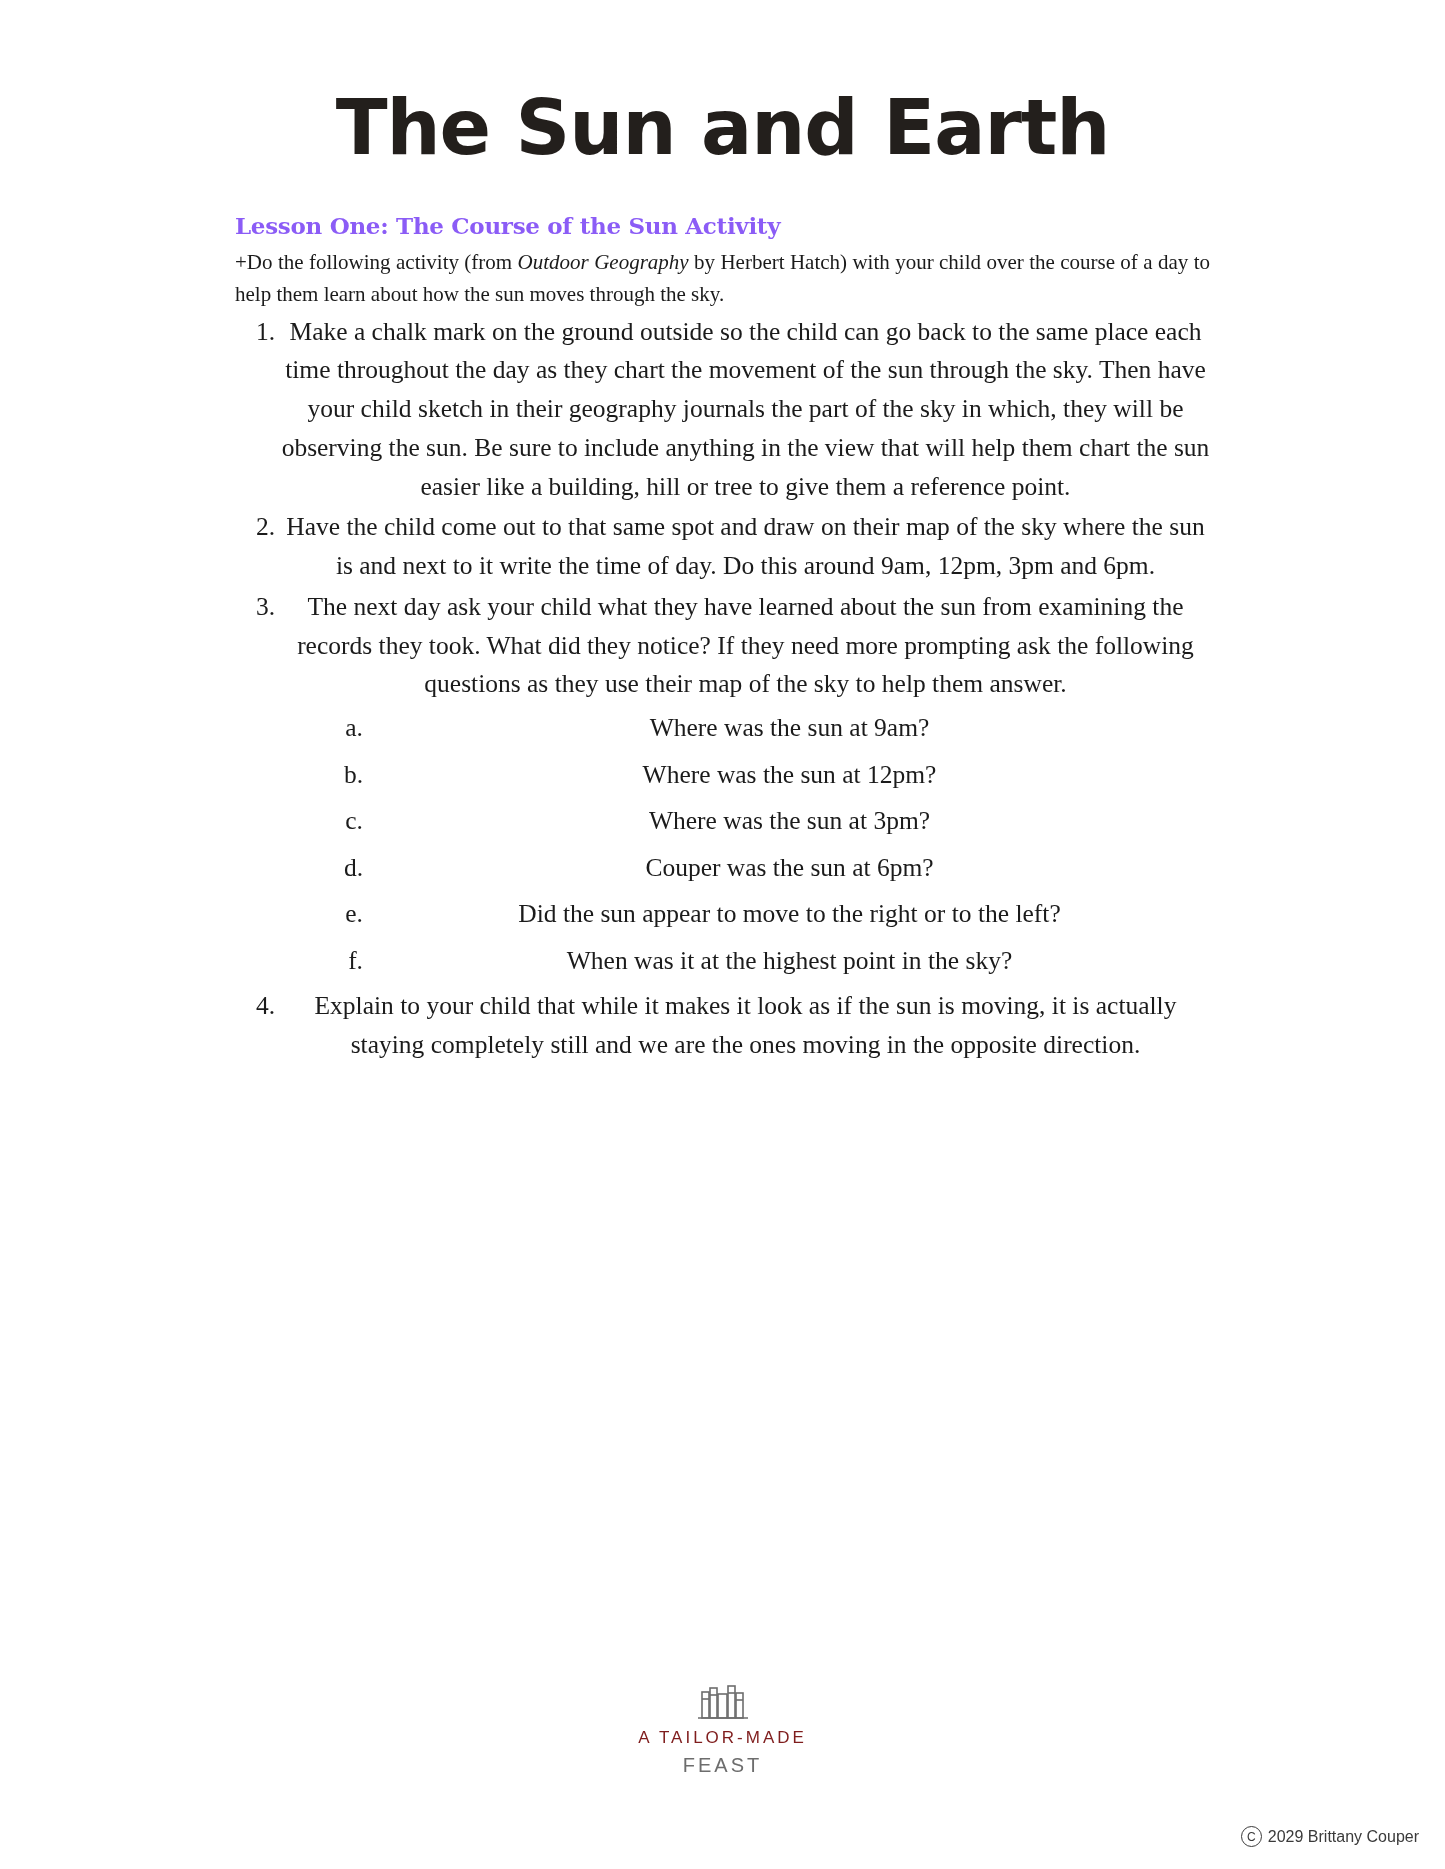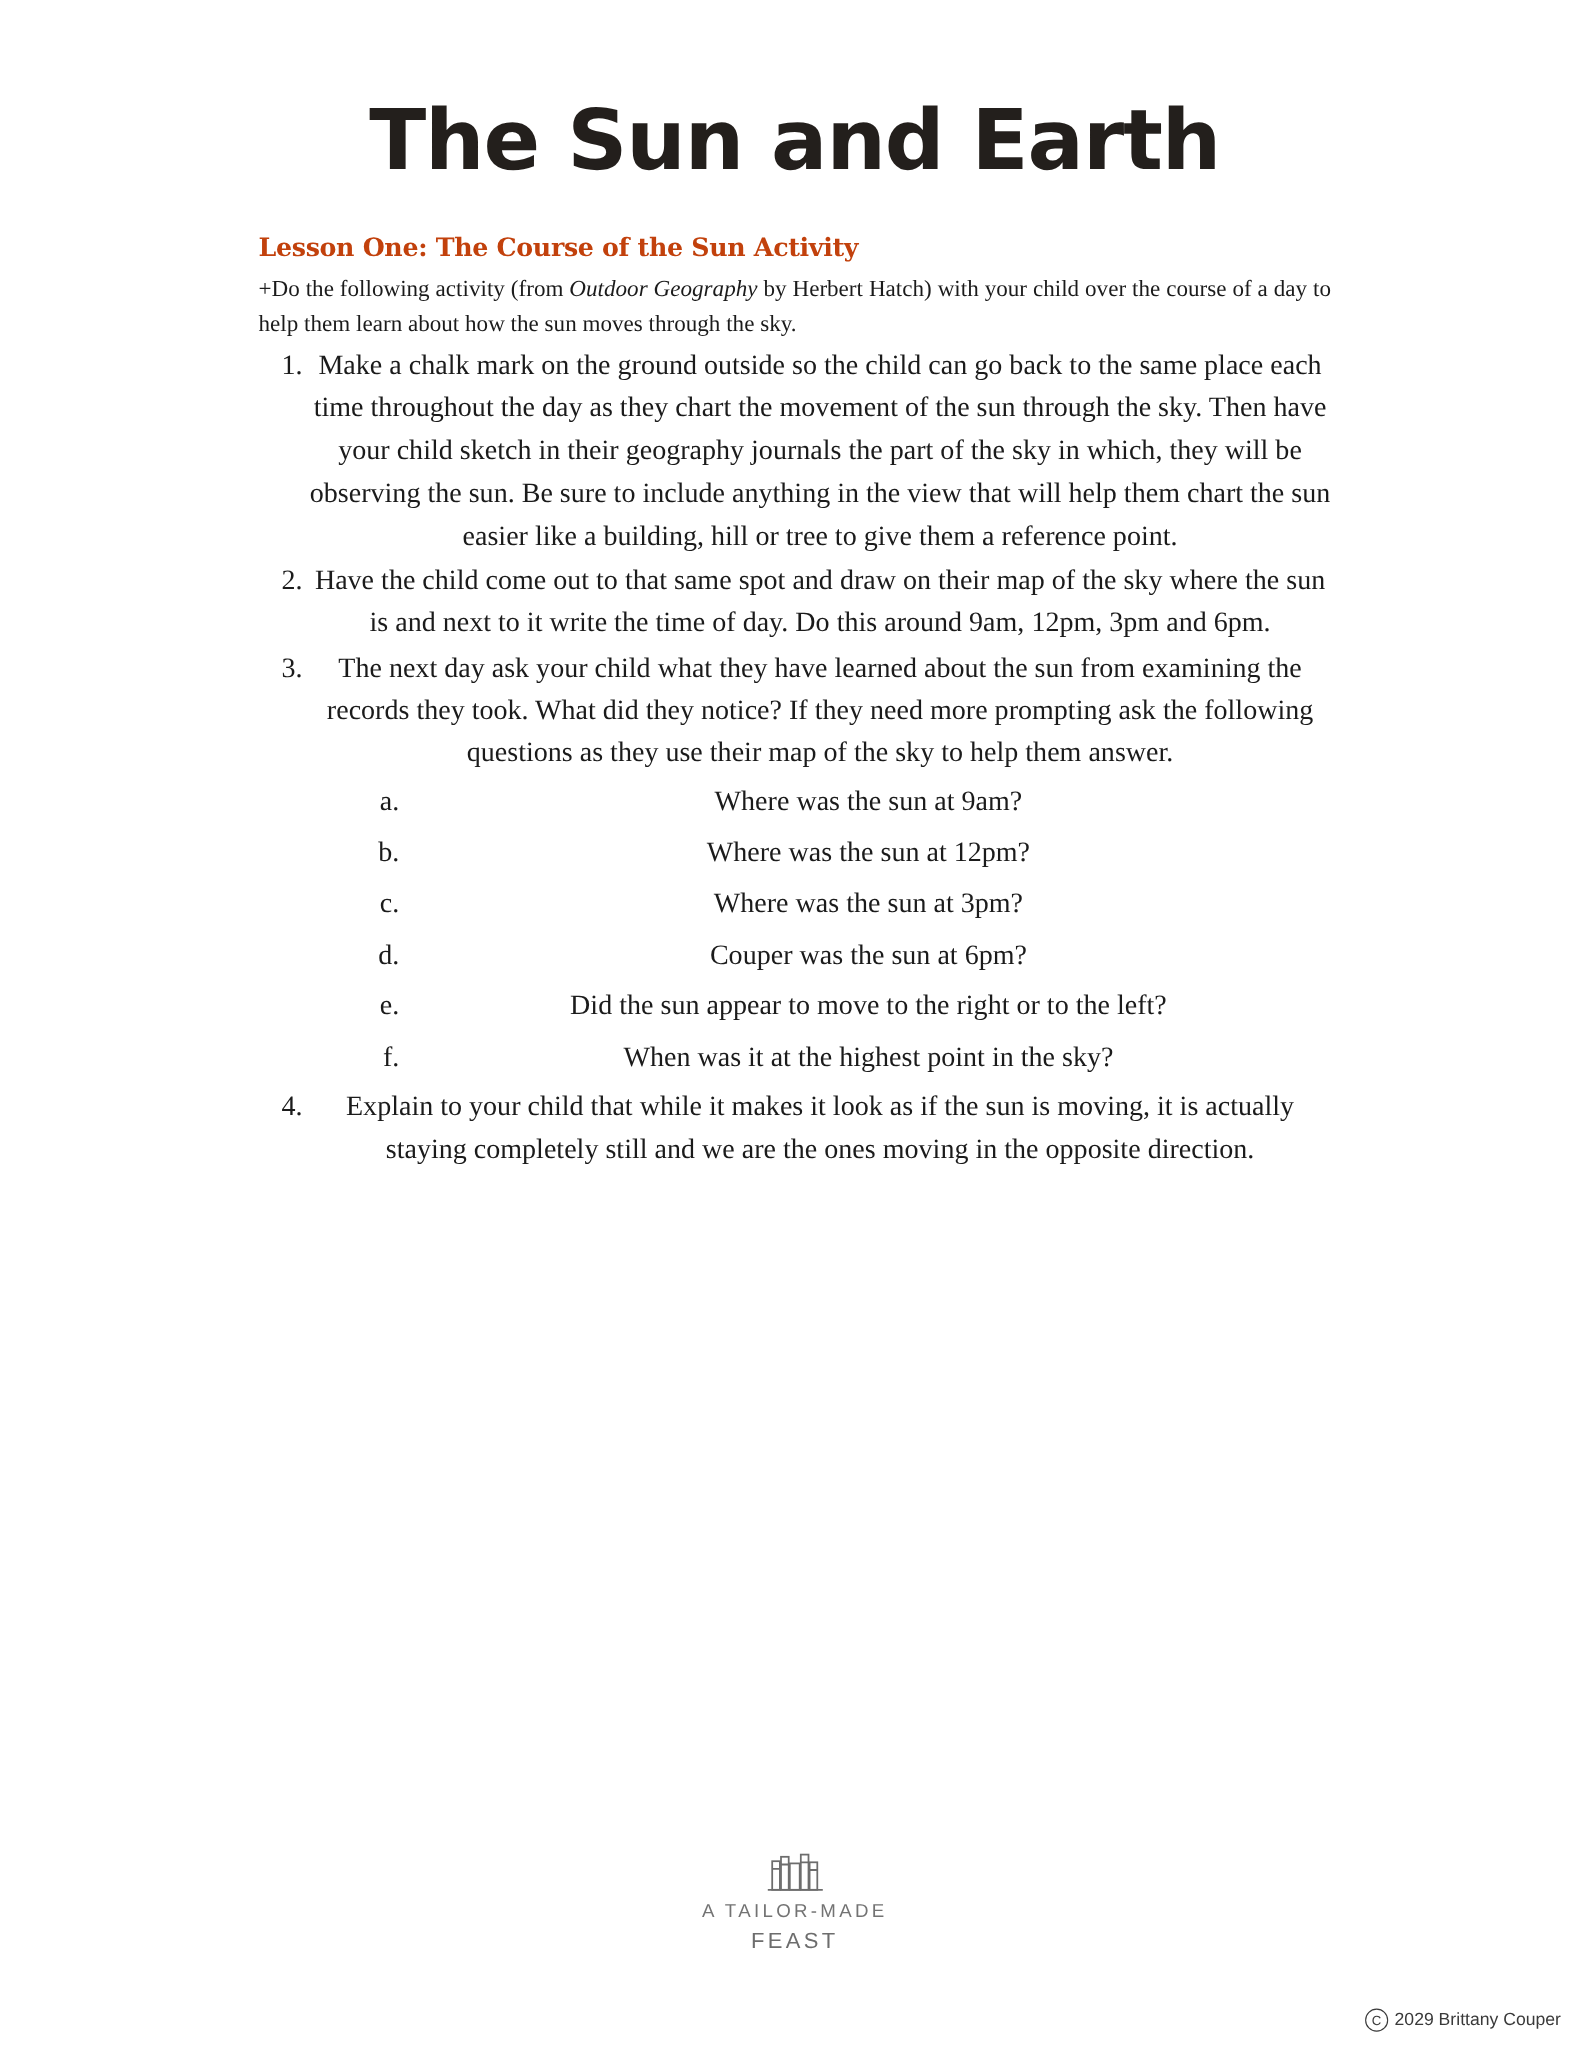--- a/index.html
+++ b/index.html
@@ -34,21 +34,21 @@
   }
   .content {
     margin: 0 auto;
     width: 975px;
     padding-top: 44px;
   }
   .lesson-heading {
     font-family: "DejaVu Serif", serif;
     font-weight: bold;
     font-size: 23px;
-    color: #c2410c;
+    color: #8b5cf6;
     margin: 0 0 8px 0;
     letter-spacing: -0.3px;
   }
   .intro {
     font-size: 21px;
     line-height: 1.52;
     text-align: justify;
     margin: 0 0 2px 0;
   }
   .intro .ital {
@@ -111,21 +111,21 @@
   .books-icon {
     display: block;
     margin: 0 auto 6px auto;
     width: 62px;
     height: 42px;
   }
   .logo-line1 {
     font-family: "Liberation Sans", sans-serif;
     font-size: 17px;
     letter-spacing: 3px;
-    color: #737373;
+    color: #7f1d1d;
     display: block;
   }
   .logo-line2 {
     font-family: "Liberation Sans", sans-serif;
     font-size: 20px;
     letter-spacing: 3px;
     color: #6d6d6d;
     display: block;
     margin-top: 6px;
   }

